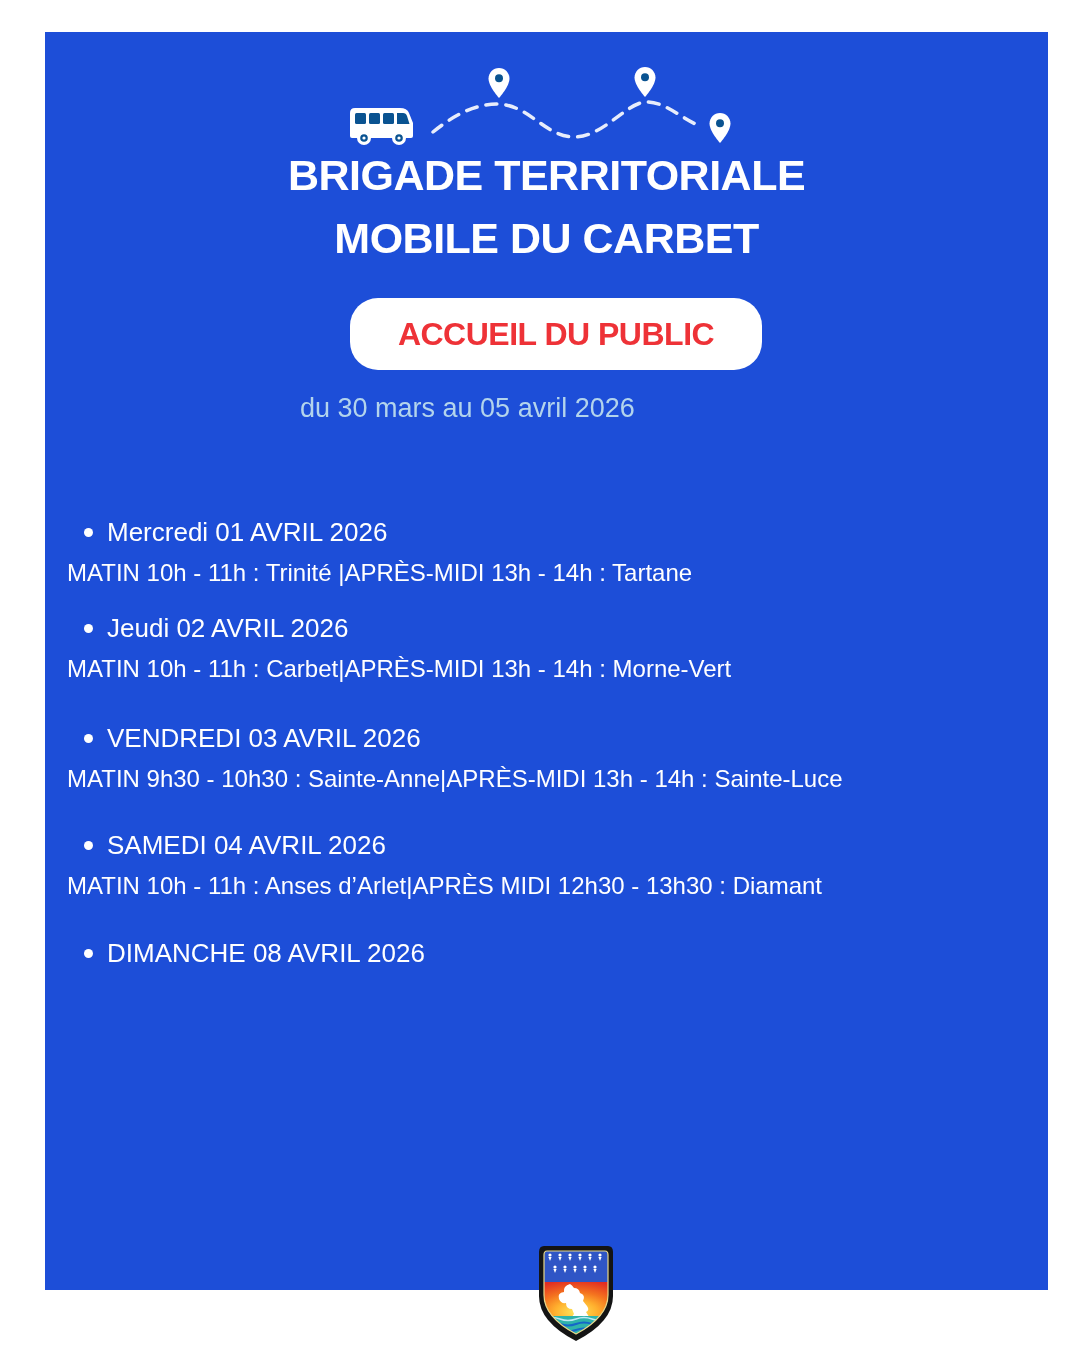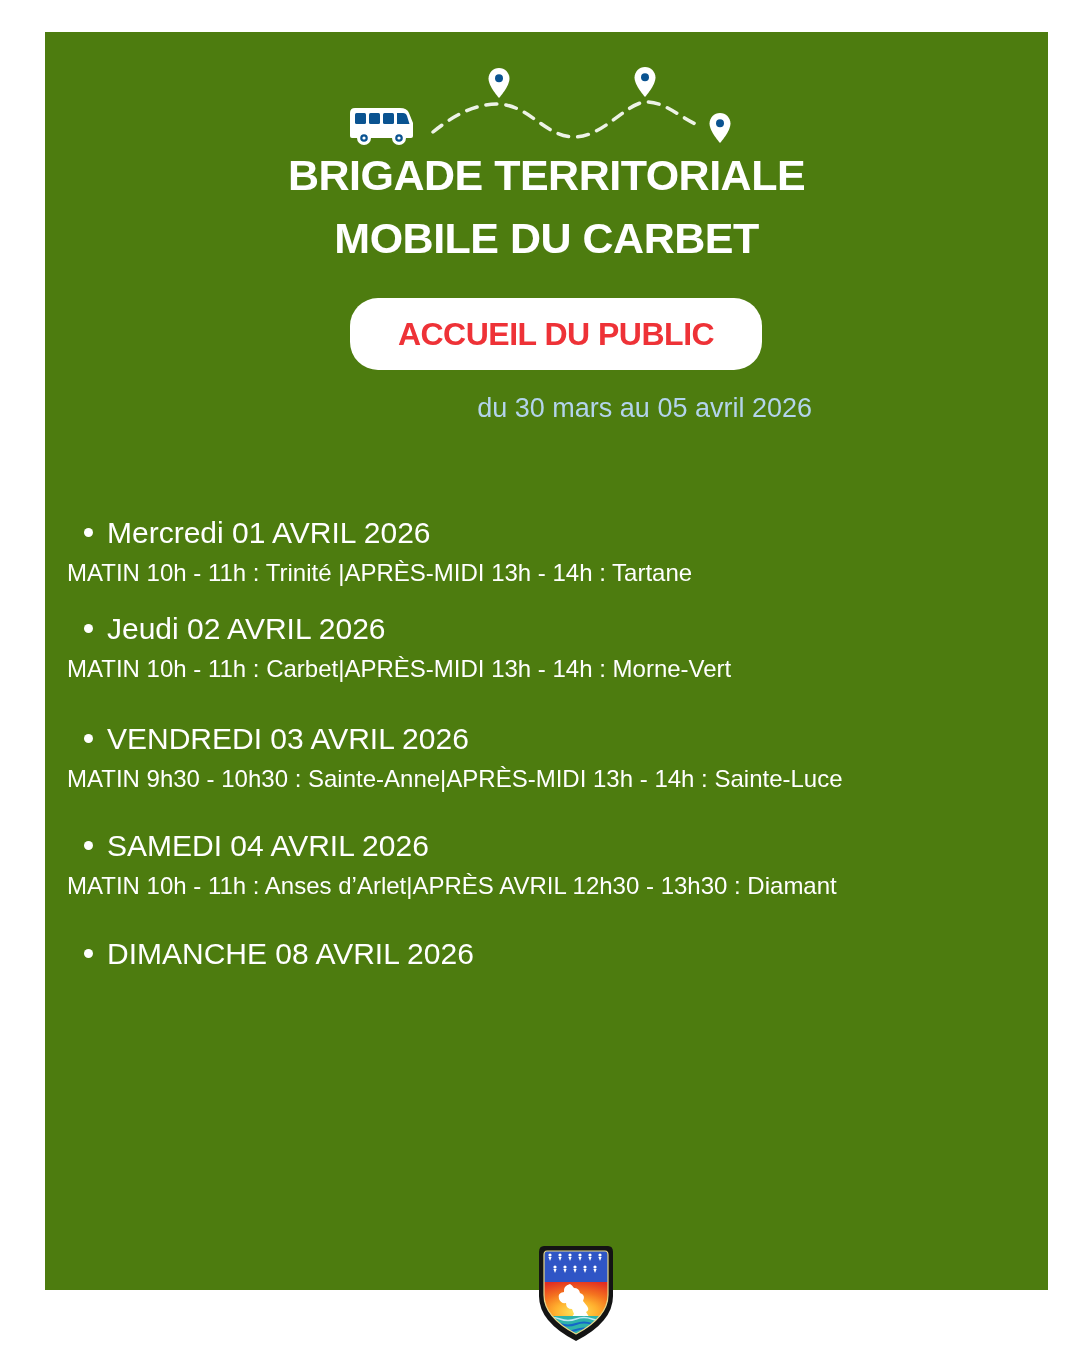--- a/index.html
+++ b/index.html
@@ -1,31 +1,31 @@
 <!DOCTYPE html>
 <html><head>
 <meta charset="utf-8">
 <style>
   html,body{margin:0;padding:0;background:#ffffff;}
   .poster{position:relative;width:1080px;height:1350px;background:#ffffff;overflow:hidden;
           font-family:"Liberation Sans",sans-serif;}
-  .panel{position:absolute;left:45px;top:32px;width:1003px;height:1258px;background:#4d7c0f;}
+  .panel{position:absolute;left:45px;top:32px;width:1003px;height:1258px;background:#1d4ed8;}
   .header-art{position:absolute;left:295px;top:28px;width:410px;height:100px;}
   .title{position:absolute;left:0;top:112px;width:100%;text-align:center;color:#ffffff;
          font-weight:800;font-size:43px;line-height:63px;letter-spacing:-0.5px;}
   .badge{position:absolute;left:305px;top:266px;width:412px;height:72px;background:#ffffff;
          border-radius:28px;display:flex;align-items:center;justify-content:center;}
   .badge-text{color:#ee3237;font-size:32px;font-weight:800;letter-spacing:-0.5px;}
-  .subtitle{position:absolute;left:255px;top:361px;width:512px;text-align:right;
+  .subtitle{position:absolute;left:255px;top:361px;width:512px;text-align:left;
             color:#b3d4ec;font-size:27px;font-weight:400;}
   .item{position:absolute;left:13px;width:970px;color:#ffffff;}
   .day-row{display:flex;align-items:center;}
   .bullet{width:9px;height:9px;border-radius:50%;background:#ffffff;margin-left:26px;
           margin-right:14px;flex:none;}
-  .day{font-size:30px;font-weight:500;line-height:31px;}
+  .day{font-size:26px;font-weight:500;line-height:31px;}
   .hours{margin-top:10px;font-size:24px;font-weight:400;line-height:29px;white-space:pre-wrap;margin-left:9px;}
   .crest{position:absolute;left:537px;top:1244px;width:78px;height:98px;}
 </style>
 </head>
 <body>
 
 <div class="poster">
   <div class="panel">
 
     <svg class="header-art" viewBox="0 0 410 100">
@@ -93,21 +93,21 @@
         <span class="day">VENDREDI 03 AVRIL 2026</span>
       </div>
       <div class="hours">MATIN 9h30 - 10h30 : Sainte-Anne|APRÈS-MIDI 13h - 14h : Sainte-Luce</div>
     </div>
 
     <div class="item" style="top:798px">
       <div class="day-row">
         <span class="bullet"></span>
         <span class="day">SAMEDI 04 AVRIL 2026</span>
       </div>
-      <div class="hours">MATIN 10h - 11h : Anses d’Arlet|APRÈS AVRIL 12h30 - 13h30 : Diamant</div>
+      <div class="hours">MATIN 10h - 11h : Anses d’Arlet|APRÈS MIDI 12h30 - 13h30 : Diamant</div>
     </div>
 
     <div class="item" style="top:906px">
       <div class="day-row">
         <span class="bullet"></span>
         <span class="day">DIMANCHE 08 AVRIL 2026</span>
       </div>
     </div>
   </div>
 

